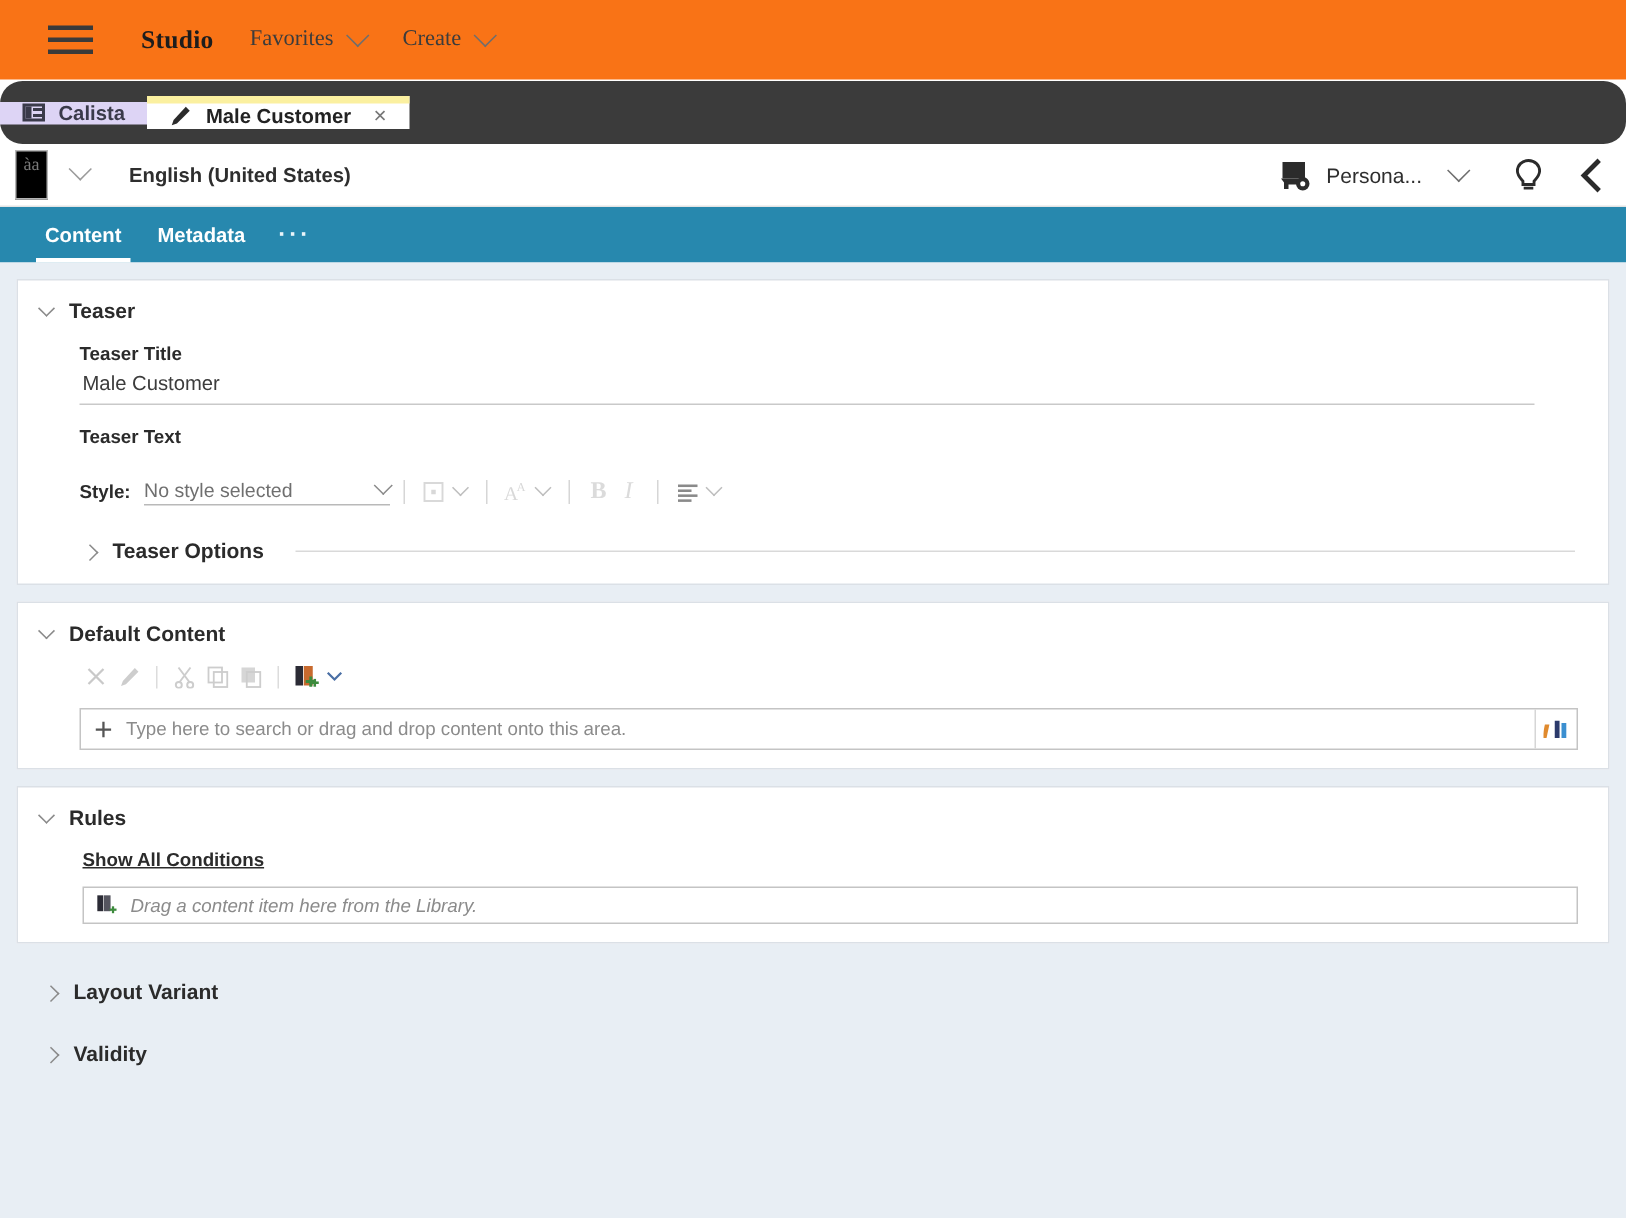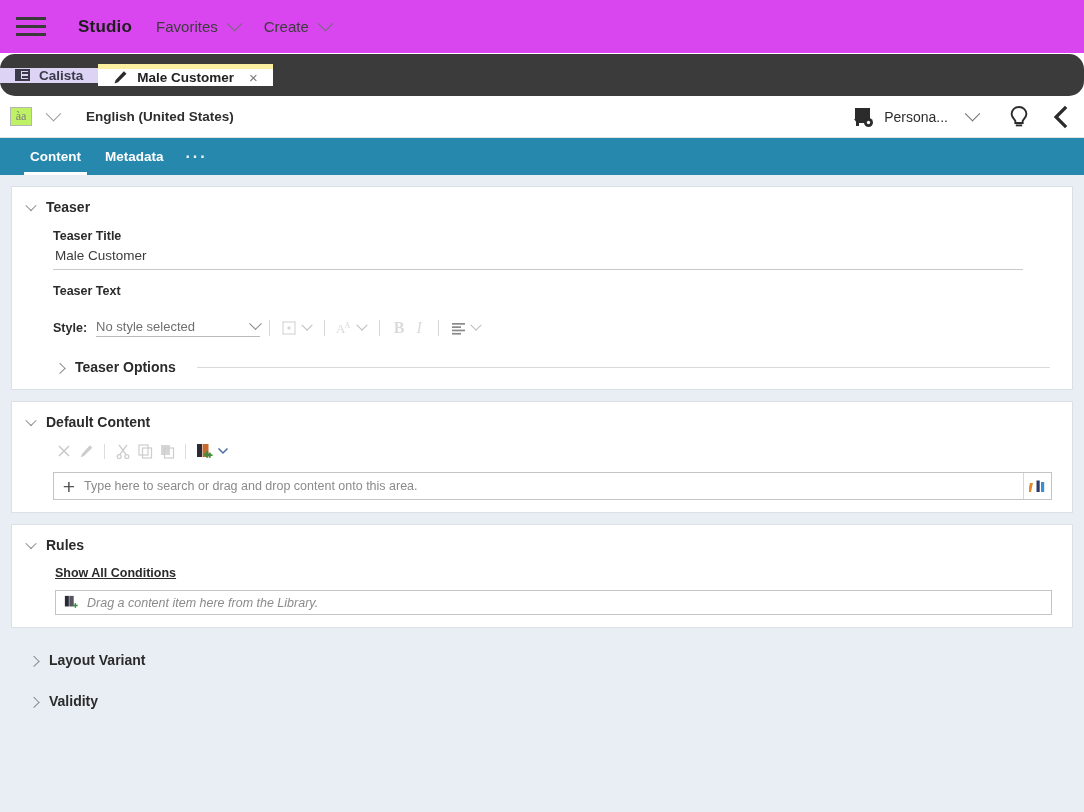--- a/index.html
+++ b/index.html
@@ -8,25 +8,26 @@
     width: 1084px; height: 812px;
     overflow: hidden;
     font-family: "Liberation Sans", sans-serif;
     background: #ffffff;
     -webkit-font-smoothing: antialiased;
   }
 
   
   .topbar {
     height: 54px;
-    background: #d946ef;
-    display: flex;
-    align-items: center;
-    padding-left: 14px;
+    background: #f97316;
+    display: flex;
+    align-items: center;
+    padding-left: 30px;
     border-bottom: 1px solid #ffffff;
+    font-family: Liberation Serif, serif;
   }
   .hamburger {
     width: 34px; height: 26px;
     display: flex; flex-direction: column;
     justify-content: center; gap: 5px;
     cursor: pointer;
     padding: 0 2px;
   }
   .hamburger span {
     display: block; height: 3px; background: #3a3a3a; border-radius: 0;
@@ -112,23 +113,23 @@
   
   .langbar {
     height: 42px;
     background: #ffffff;
     display: flex;
     align-items: center;
     padding: 0 14px 0 10px;
     border-bottom: 1px solid #e4e4e4;
   }
   .lang-icon {
-    width: 22px; height: 19px;
+    width: 22px; height: 33px;
     border: 1px solid #b5b5b5;
-    background: #bef264;
+    background: #000000;
     color: #7b7b7b;
     font-size: 12px;
     line-height: 17px;
     text-align: center;
     font-family: "Liberation Serif", serif;
     cursor: pointer;
   }
   .lang-caret {
     margin-left: 16px;
     cursor: pointer;

